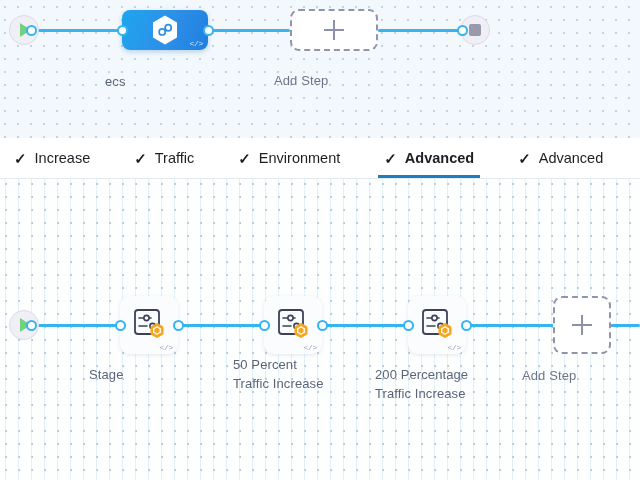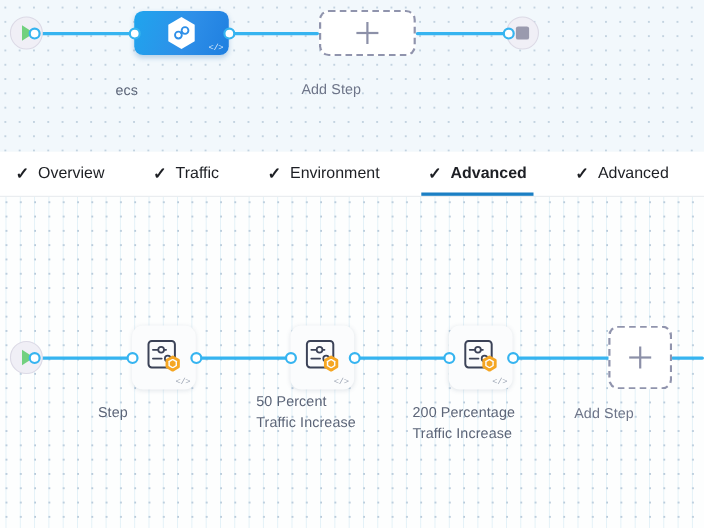--- a/index.html
+++ b/index.html
@@ -259,21 +259,21 @@
 
     <div class="terminal" style="left:460px; top:15px;">
       <span class="stop-sq"></span>
     </div>
     <div class="dot" style="left:457px; top:25px;"></div>
   </div>
 
   <div class="tabbar">
     <div class="tab">
       <span class="check">✓</span>
-      <span>Overview</span>
+      <span>Increase</span>
     </div>
     <div class="tab">
       <span class="check">✓</span>
       <span>Traffic</span>
     </div>
     <div class="tab">
       <span class="check">✓</span>
       <span>Environment</span>
     </div>
     <div class="tab active">
@@ -311,21 +311,21 @@
         <g>
           <path d="M26 18.5 L31.2 21.5 L31.2 27.5 L26 30.5 L20.8 27.5 L20.8 21.5 Z" fill="#fbfcfd" stroke="#f5a623" stroke-width="2.6" stroke-linejoin="round"></path>
           <path d="M26 21.6 L28.6 23.1 L28.6 26.1 L26 27.6 L23.4 26.1 L23.4 23.1 Z" fill="#f5a623"></path>
         </g>
       </svg>
       <span class="code-glyph dark">&lt;/&gt;</span>
     </div>
     <div class="dot" style="left:115px; top:141px;"></div>
     <div class="dot" style="left:173px; top:141px;"></div>
     <div class="caption" style="left:89px; top:186px; width:120px;">
-      <div>Step</div>
+      <div>Stage</div>
     </div>
 
     <div class="step-node" style="left:264px; top:117px;">
       <svg class="step-ico" viewBox="0 0 36 36">
         <rect x="4" y="4" width="24" height="24" rx="3" fill="none" stroke="#3b4257" stroke-width="1.8"></rect>
         <g stroke="#3b4257" stroke-width="1.6" fill="none" stroke-linecap="round">
           <line x1="8" y1="12" x2="20" y2="12"></line>
           <line x1="8" y1="20" x2="16" y2="20"></line>
         </g>
         <circle cx="15.5" cy="12" r="2.6" fill="#fbfcfd" stroke="#3b4257" stroke-width="1.6"></circle>

